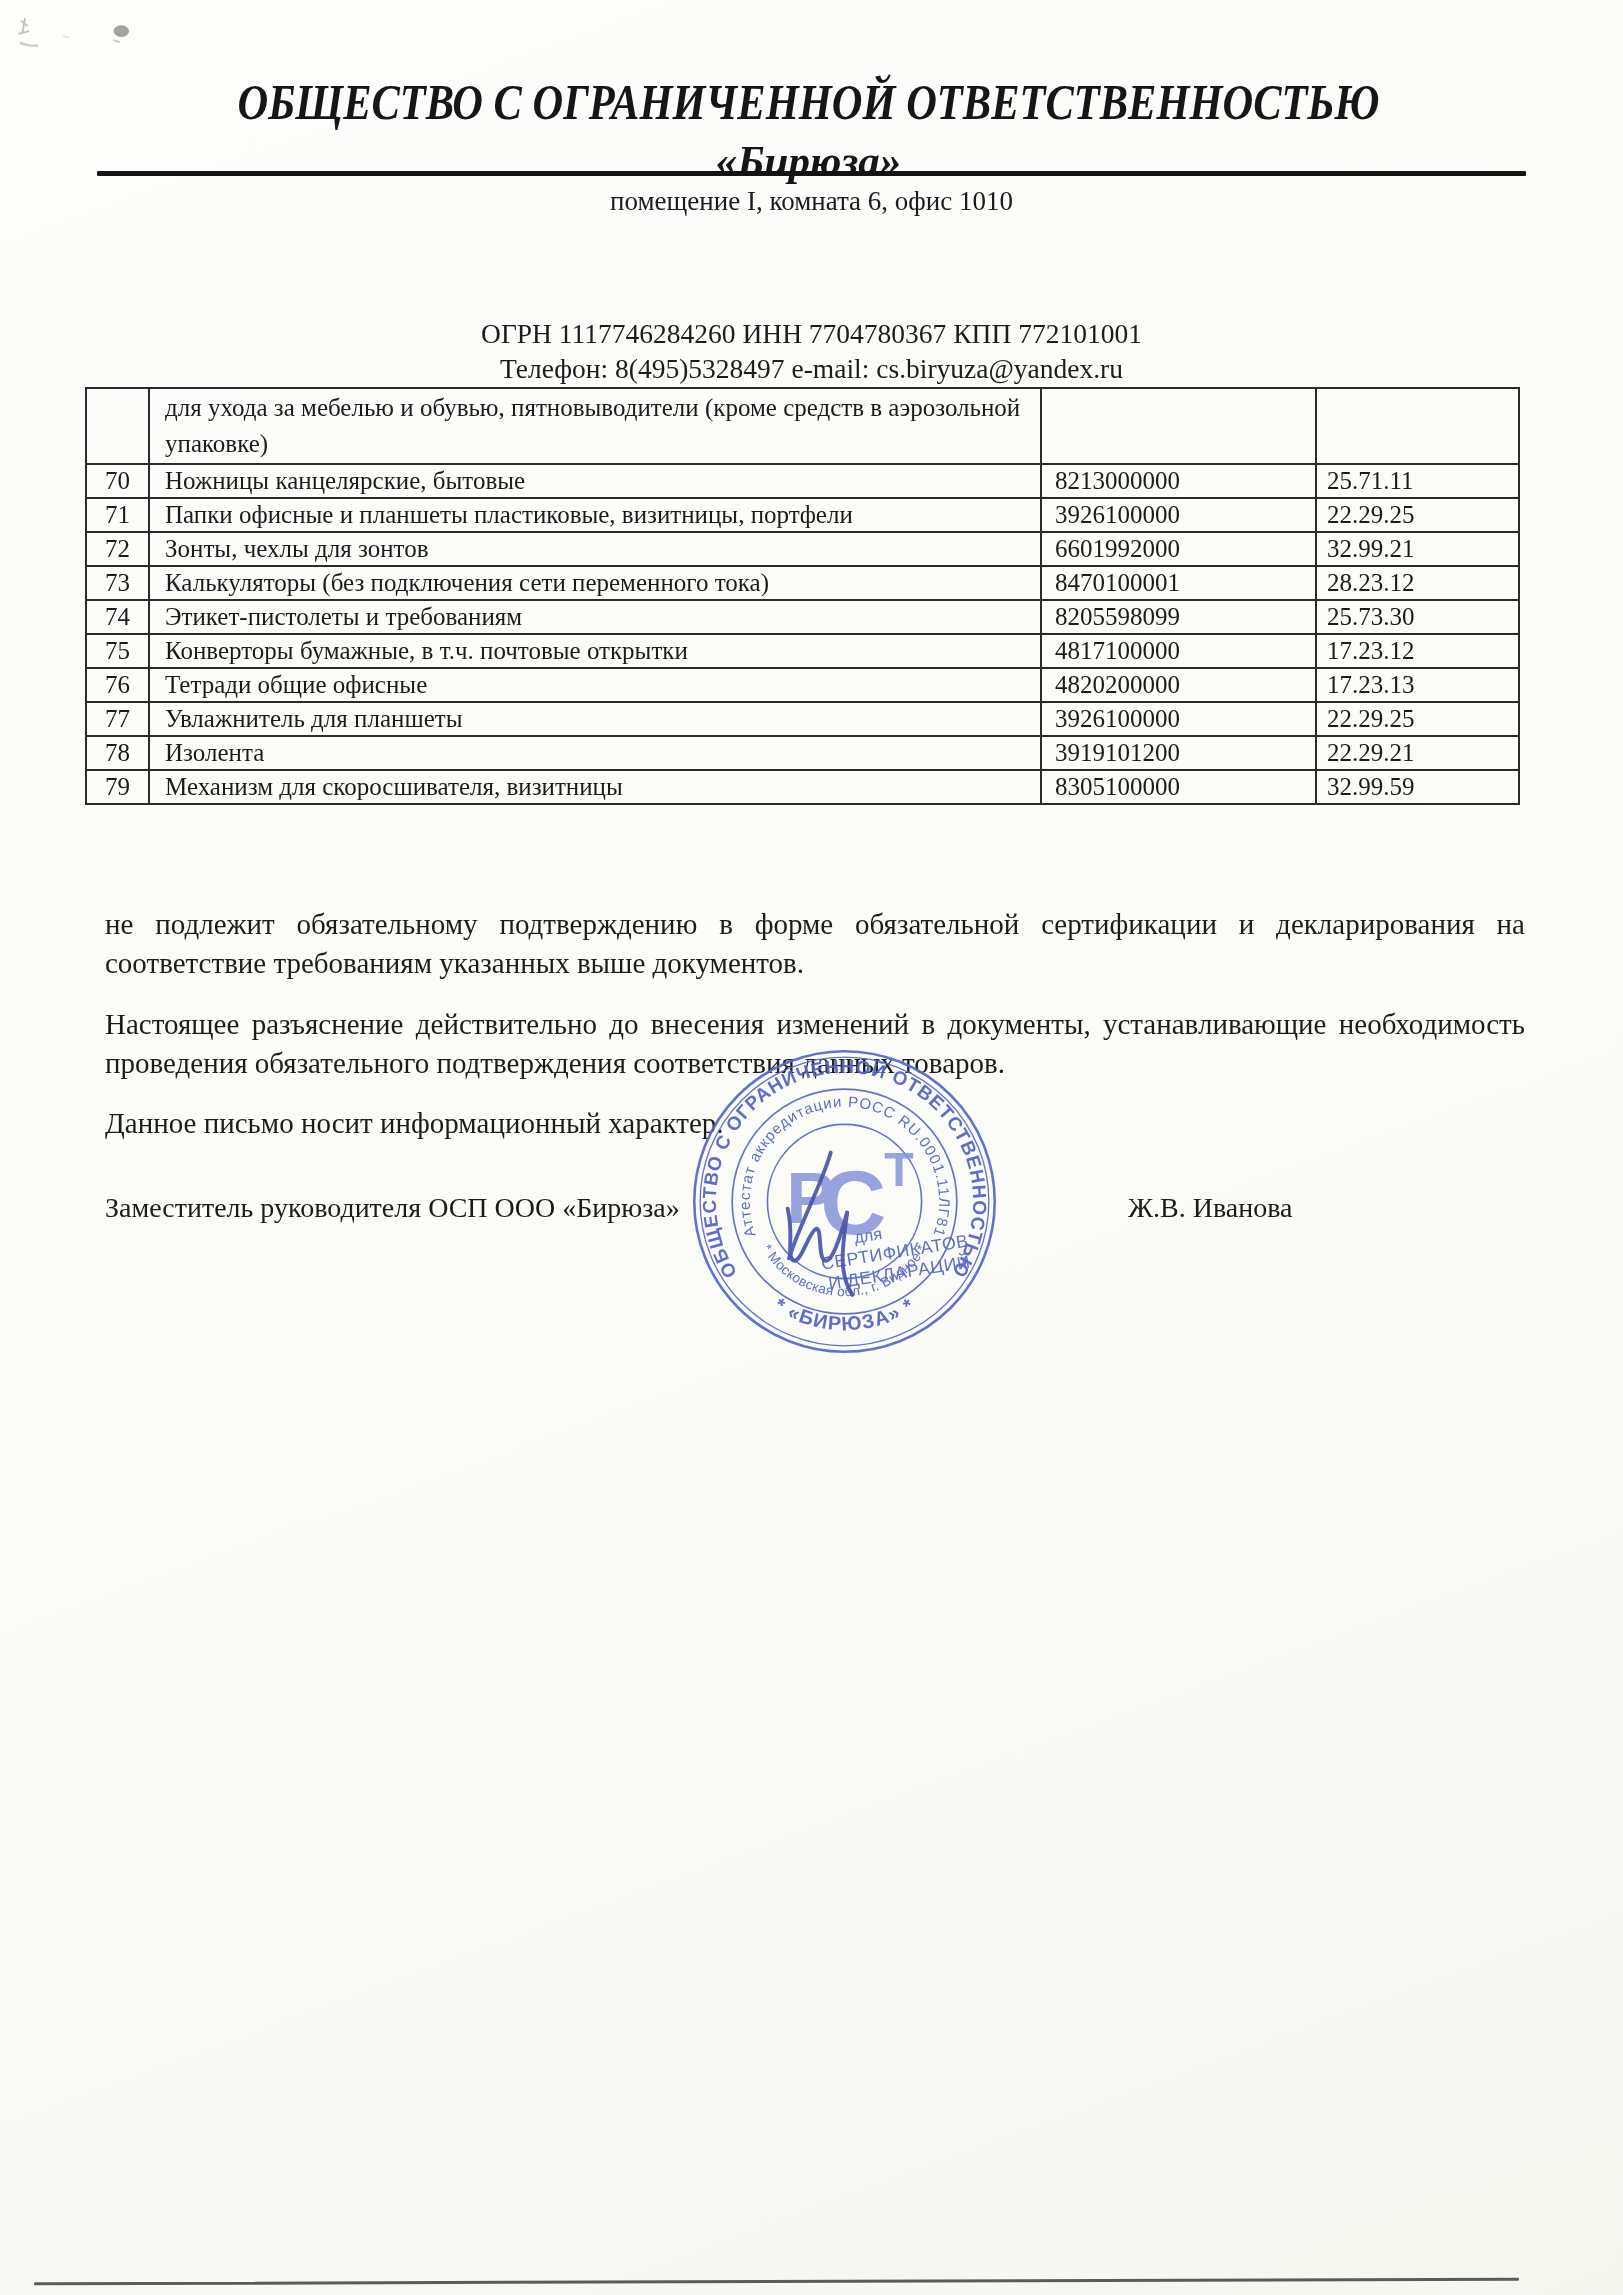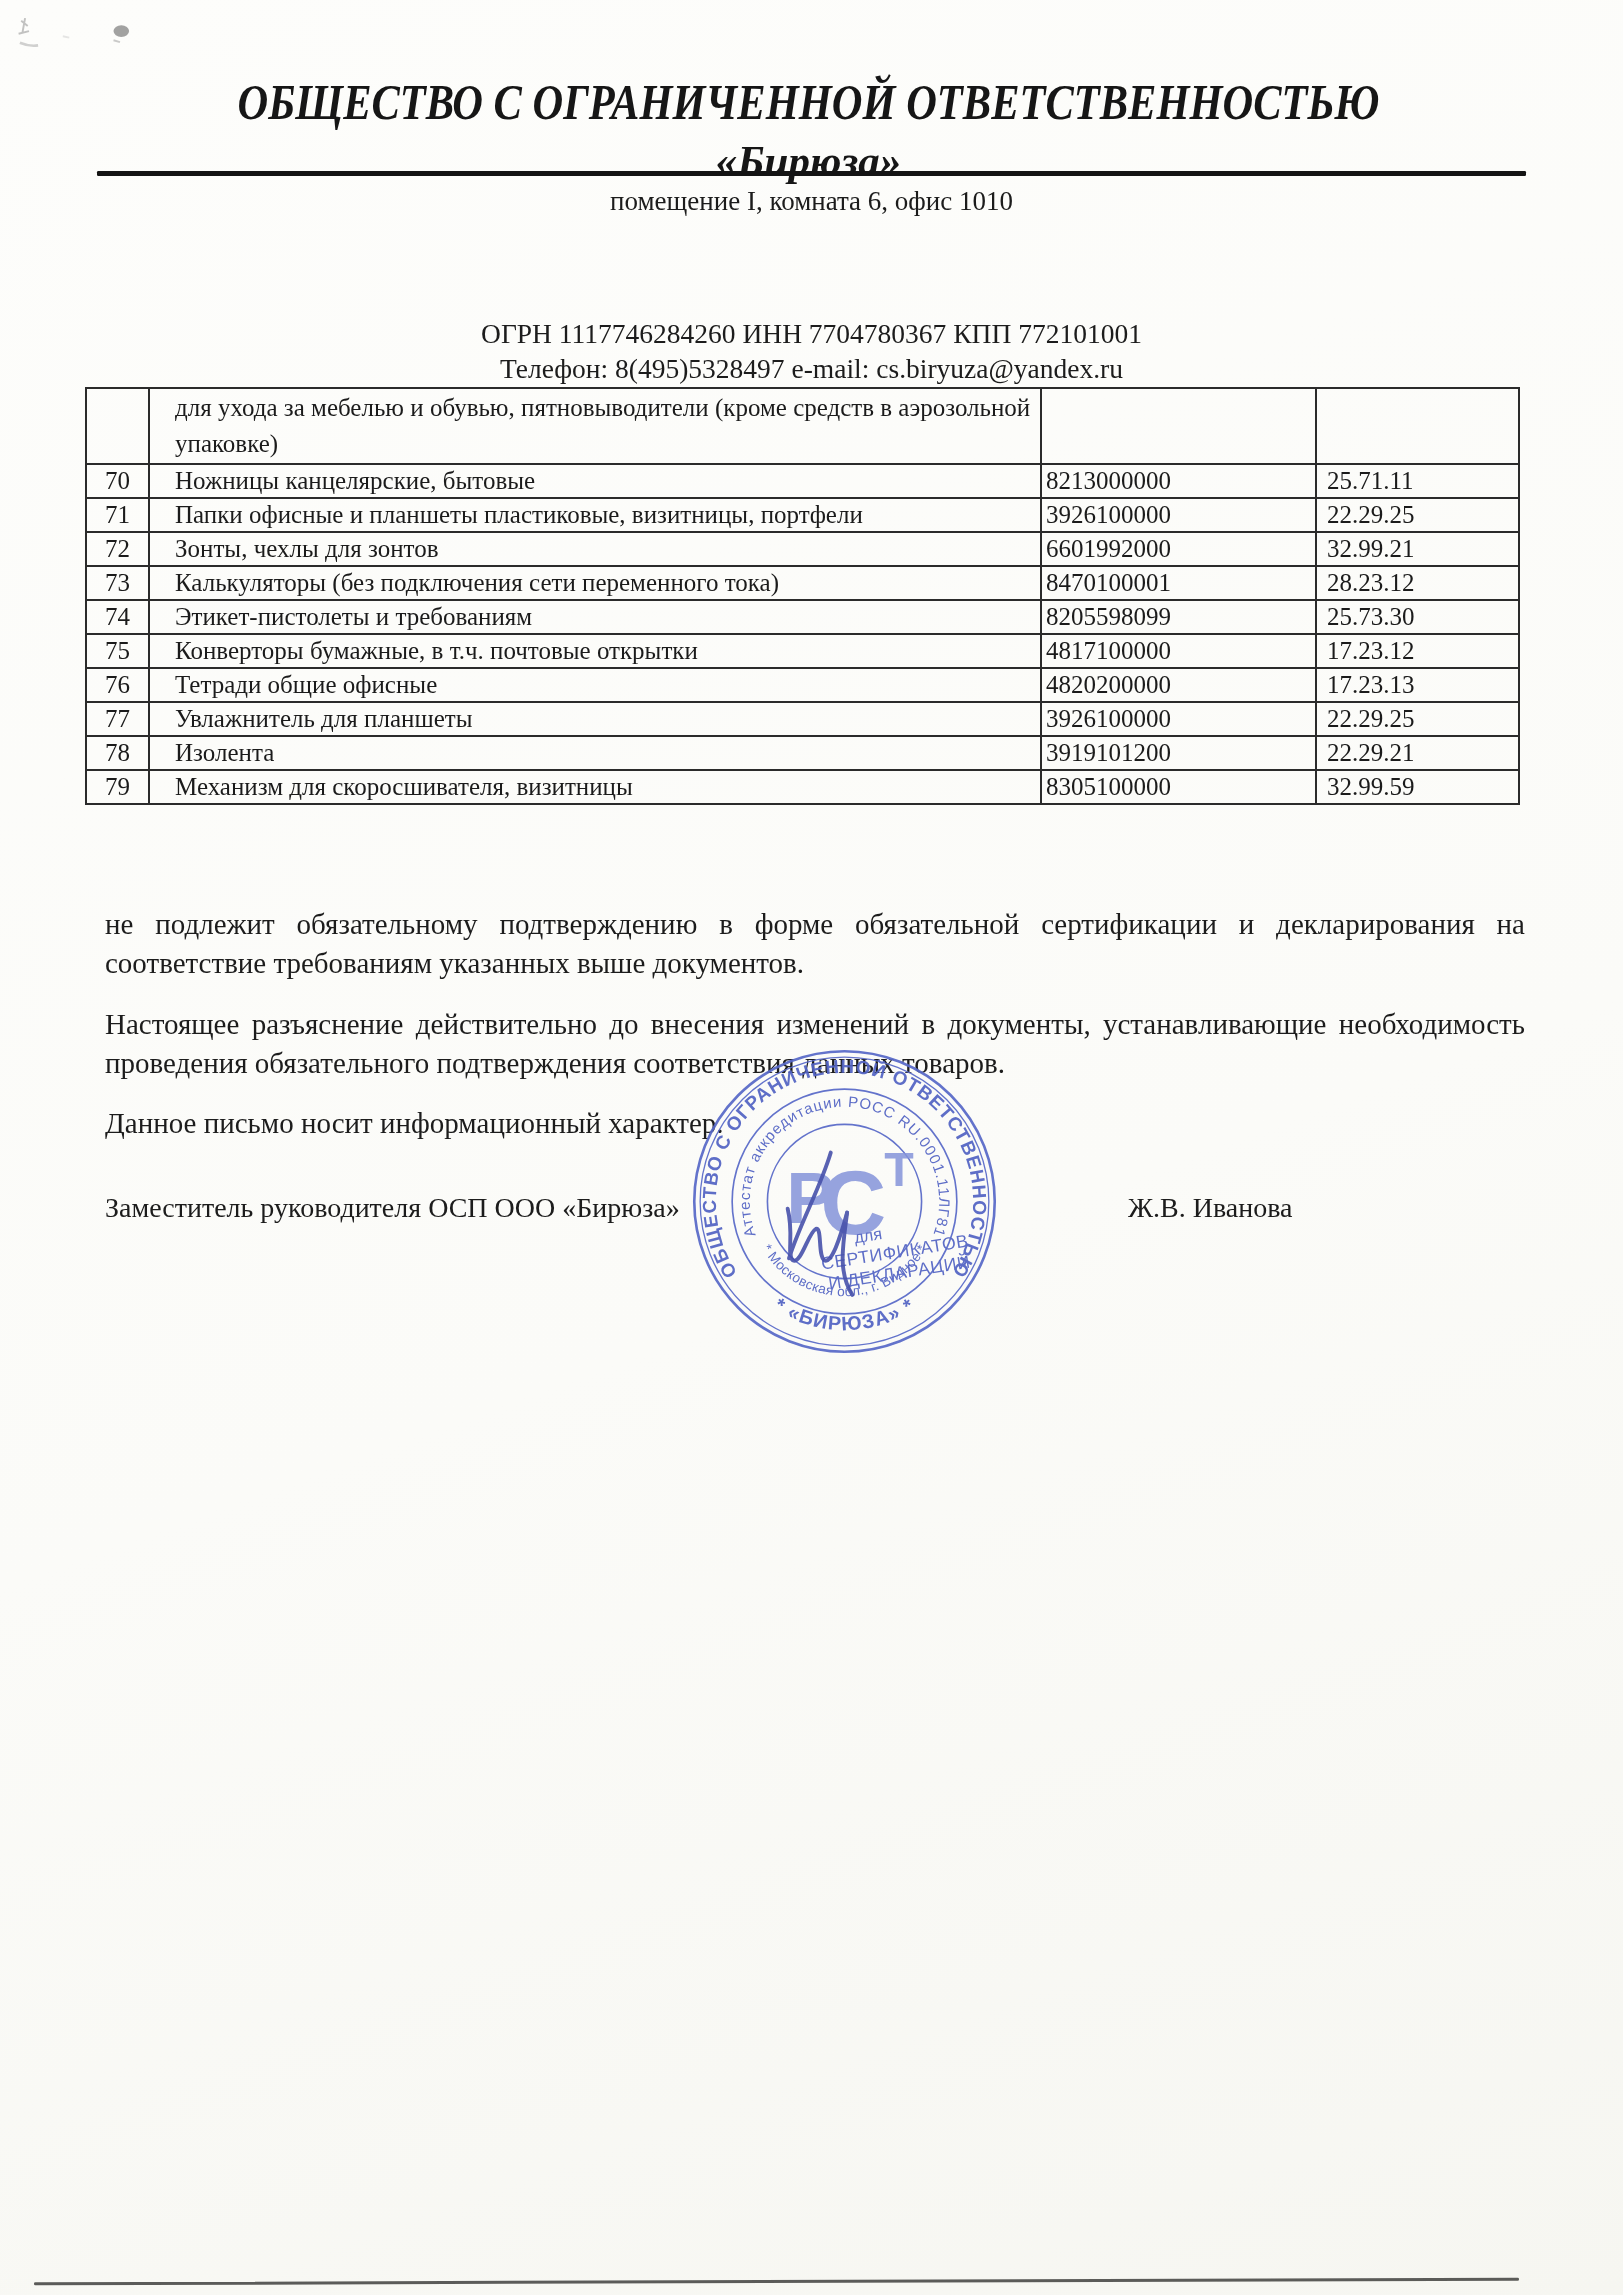--- a/index.html
+++ b/index.html
@@ -49,22 +49,22 @@
     border:2px solid #2b2b2b;
     vertical-align:middle;
     line-height:30px;
     overflow:hidden;white-space:nowrap;
   }
   table.goods{border:2.6px solid #262626;}
   table.goods tr{height:31px;}
   table.goods tr.first{height:73px;}
   table.goods tr.first td{line-height:36px;white-space:normal;}
   td.c-num{text-align:center;border-radius:13px;}
-  td.c-desc{padding-left:25px;}
-  td.c-code{padding-left:4px;}
+  td.c-desc{padding-left:15px;}
+  td.c-code{padding-left:13px;}
   td.c-okpd{padding-left:10px;}
   
   .para{
     position:absolute;left:105px;width:1420px;
     font-size:29px;line-height:39px;text-align:justify;color:#1c1c1c;
   }
   .para.single{text-align:left;}
   .sign-row{position:absolute;left:105px;top:1192px;width:1420px;font-size:28px;color:#1c1c1c;}
   .sign-title{position:absolute;left:0;top:0;}
   .sign-name{position:absolute;left:991px;top:0;margin-left:32px;}

